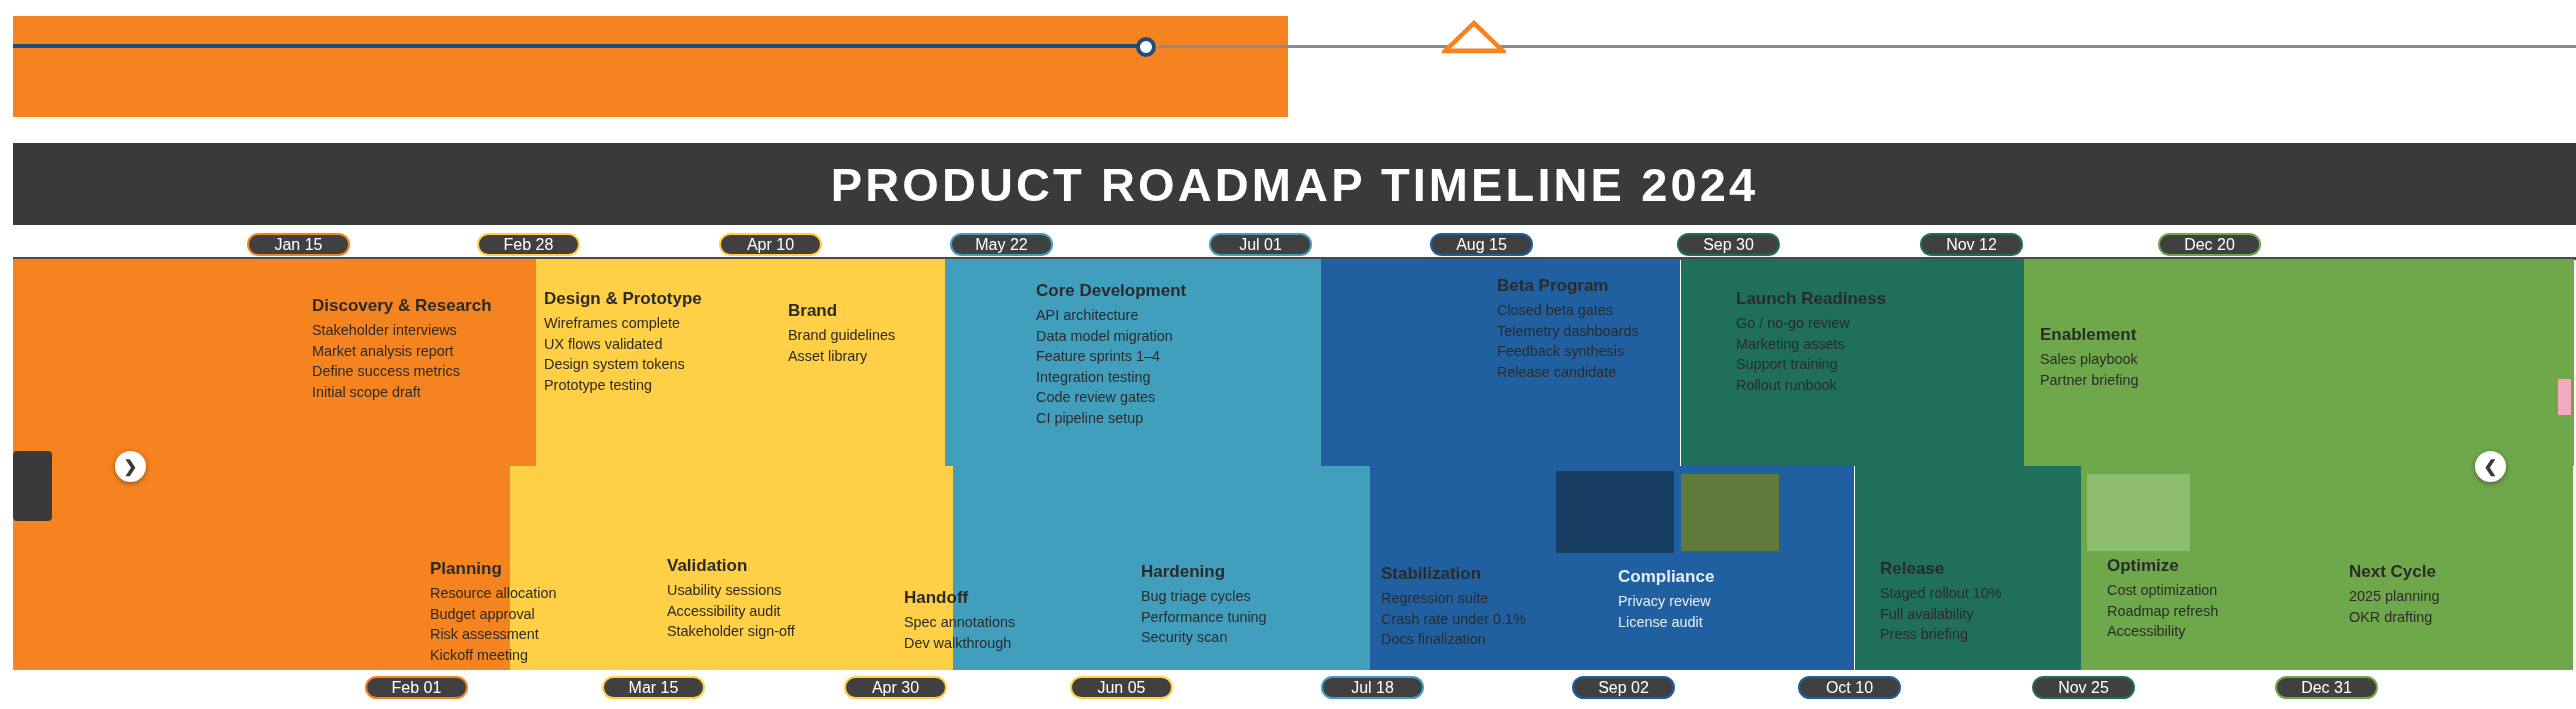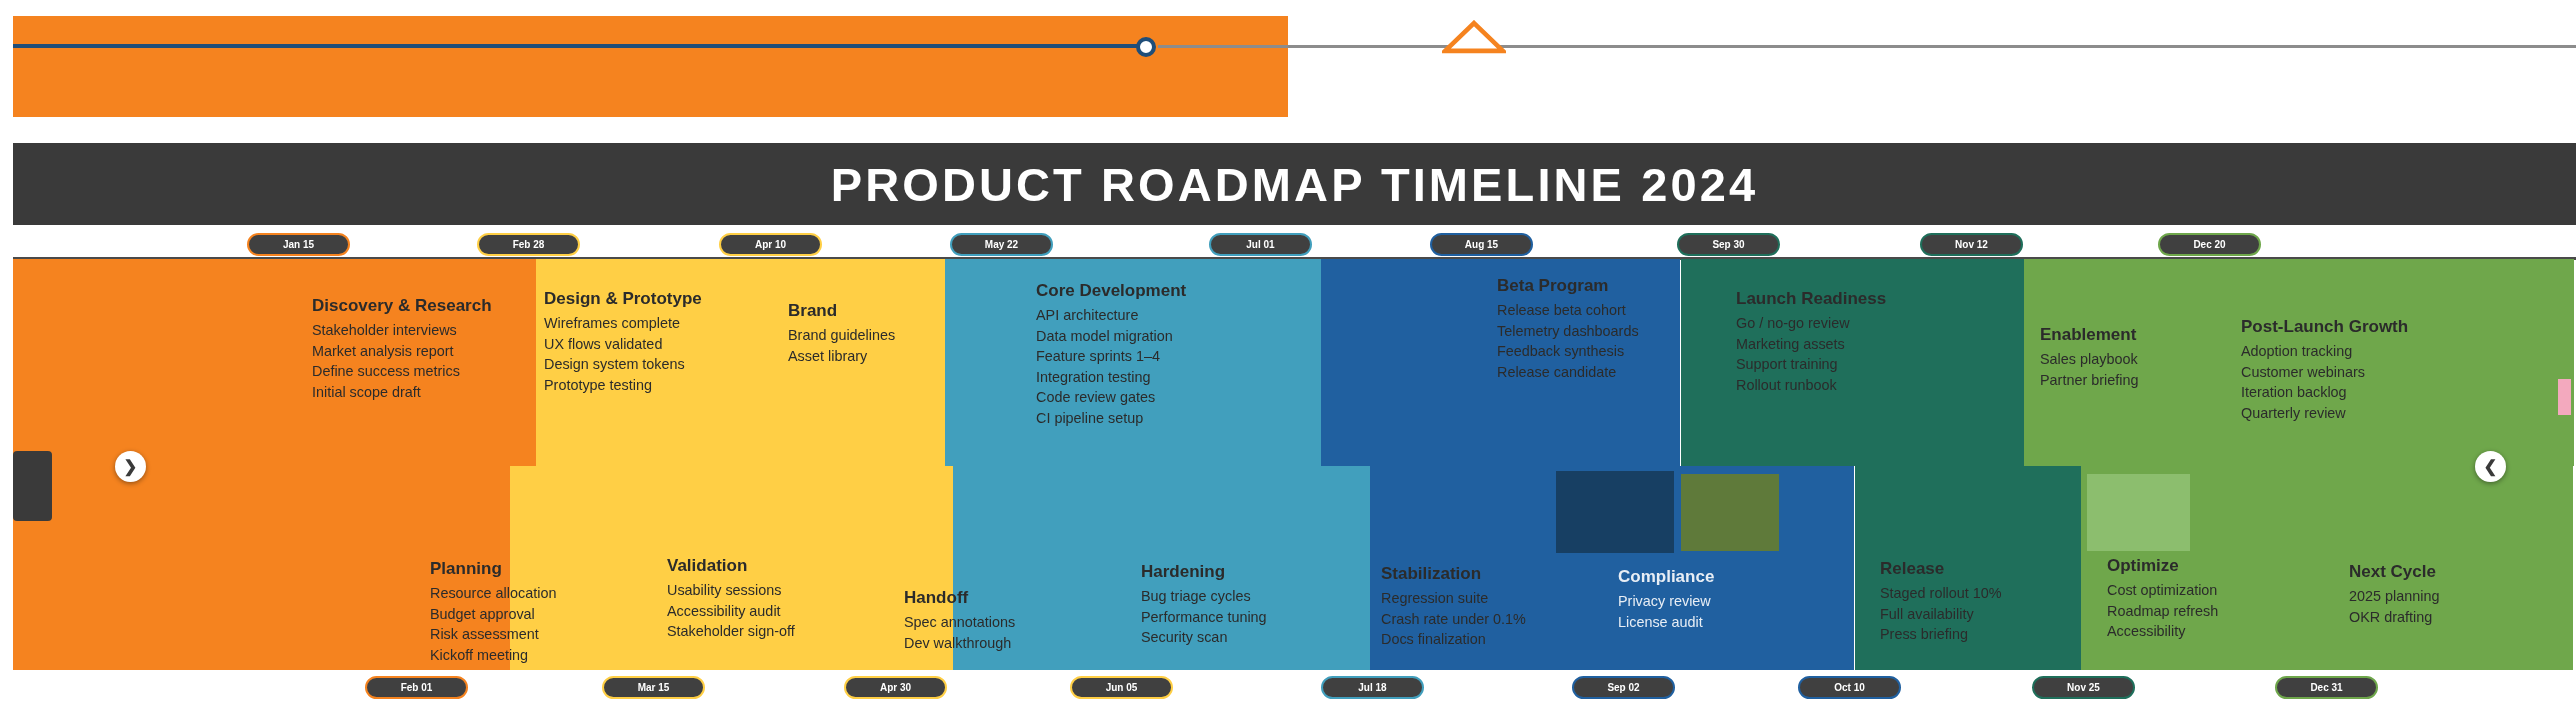--- a/index.html
+++ b/index.html
@@ -24,21 +24,21 @@
     left:13px;top:143px;width:2563px;height:82px;background:#3A3A3A;
     color:#ffffff;display:flex;align-items:center;justify-content:center;
     font-size:47px;font-weight:bold;letter-spacing:3.1px;white-space:nowrap;
   }
 
   .rule{left:13px;top:257px;width:2563px;height:2.6px;background:#4A4A4A;}
 
   
   .pill{
     position:absolute;width:103px;height:23px;border-radius:13.4px;background:#404040;
-    color:#ffffff;font-size:10px;font-weight:bold;display:flex;align-items:center;
+    color:#ffffff;font-size:16px;font-weight:normal;display:flex;align-items:center;
     justify-content:center;box-sizing:border-box;white-space:nowrap;
   }
   .pill.row-top{top:233px;}
   .pill.row-bottom{top:676px;}
   .c-orange{border:2.6px solid #F5831F;}
   .c-yellow{border:2.6px solid #FFCF45;}
   .c-teal{border:2.6px solid #419FBD;}
   .c-blue{border:2.6px solid #2060A0;}
   .c-dgreen{border:2.6px solid #1F6F5B;}
   .c-green{border:2.6px solid #6FA74B;}
@@ -179,21 +179,21 @@
     <div>
         <div class="tl">Bug triage cycles</div>
         <div class="tl">Performance tuning</div>
         <div class="tl">Security scan</div>
       </div>
   </div>
 
   <div class="block" style="left:1497px;top:276px;width:237px">
     <div class="bh">Beta Program</div>
     <div>
-        <div class="tl">Release beta cohort</div>
+        <div class="tl">Closed beta gates</div>
         <div class="tl">Telemetry dashboards</div>
         <div class="tl">Feedback synthesis</div>
         <div class="tl">Release candidate</div>
       </div>
   </div>
   <div class="block" style="left:1381px;top:564px;width:222px">
     <div class="bh">Stabilization</div>
     <div>
         <div class="tl">Regression suite</div>
         <div class="tl">Crash rate under 0.1%</div>
@@ -226,29 +226,20 @@
   </div>
   <div class="block" style="left:1880px;top:559px;width:196px">
     <div class="bh">Release</div>
     <div>
         <div class="tl">Staged rollout 10%</div>
         <div class="tl">Full availability</div>
         <div class="tl">Press briefing</div>
       </div>
   </div>
 
-  <div class="block" style="left:2241px;top:317px;width:237px">
-    <div class="bh">Post-Launch Growth</div>
-    <div>
-        <div class="tl">Adoption tracking</div>
-        <div class="tl">Customer webinars</div>
-        <div class="tl">Iteration backlog</div>
-        <div class="tl">Quarterly review</div>
-      </div>
-  </div>
   <div class="block" style="left:2107px;top:556px;width:216px">
     <div class="bh">Optimize</div>
     <div>
         <div class="tl">Cost optimization</div>
         <div class="tl">Roadmap refresh</div>
         <div class="tl">Accessibility</div>
       </div>
   </div>
   <div class="block" style="left:2349px;top:562px;width:196px">
     <div class="bh">Next Cycle</div>

